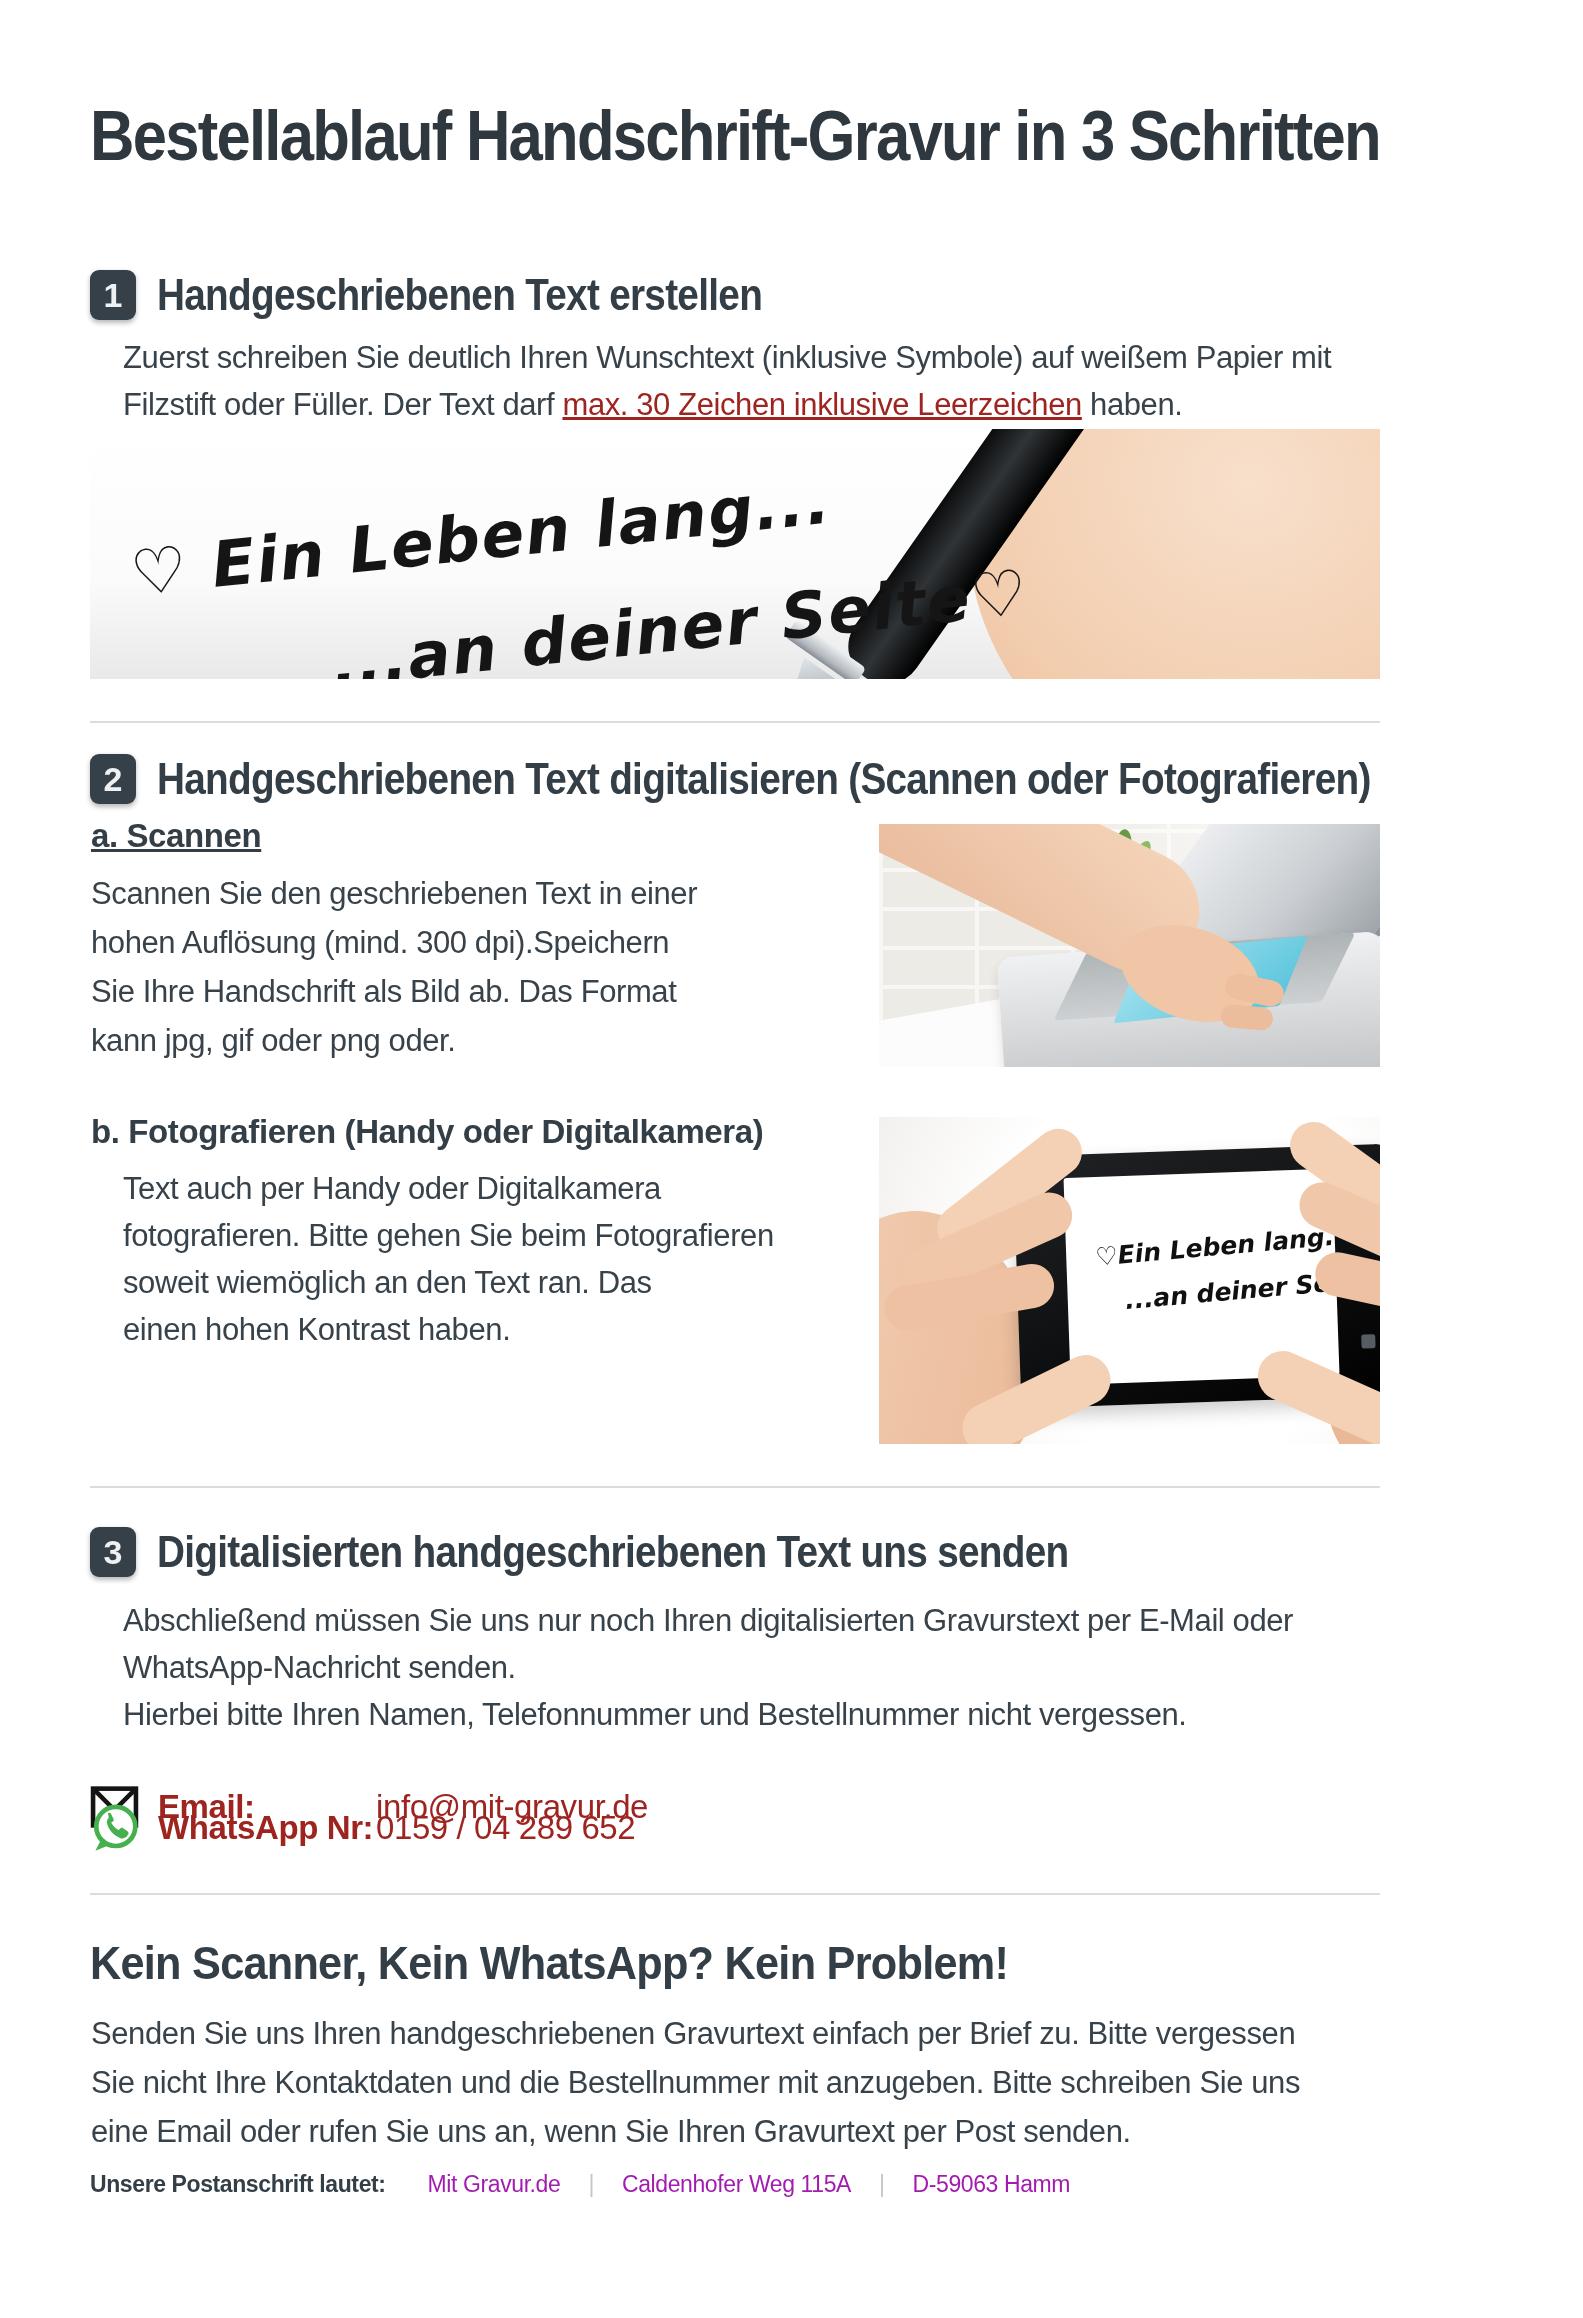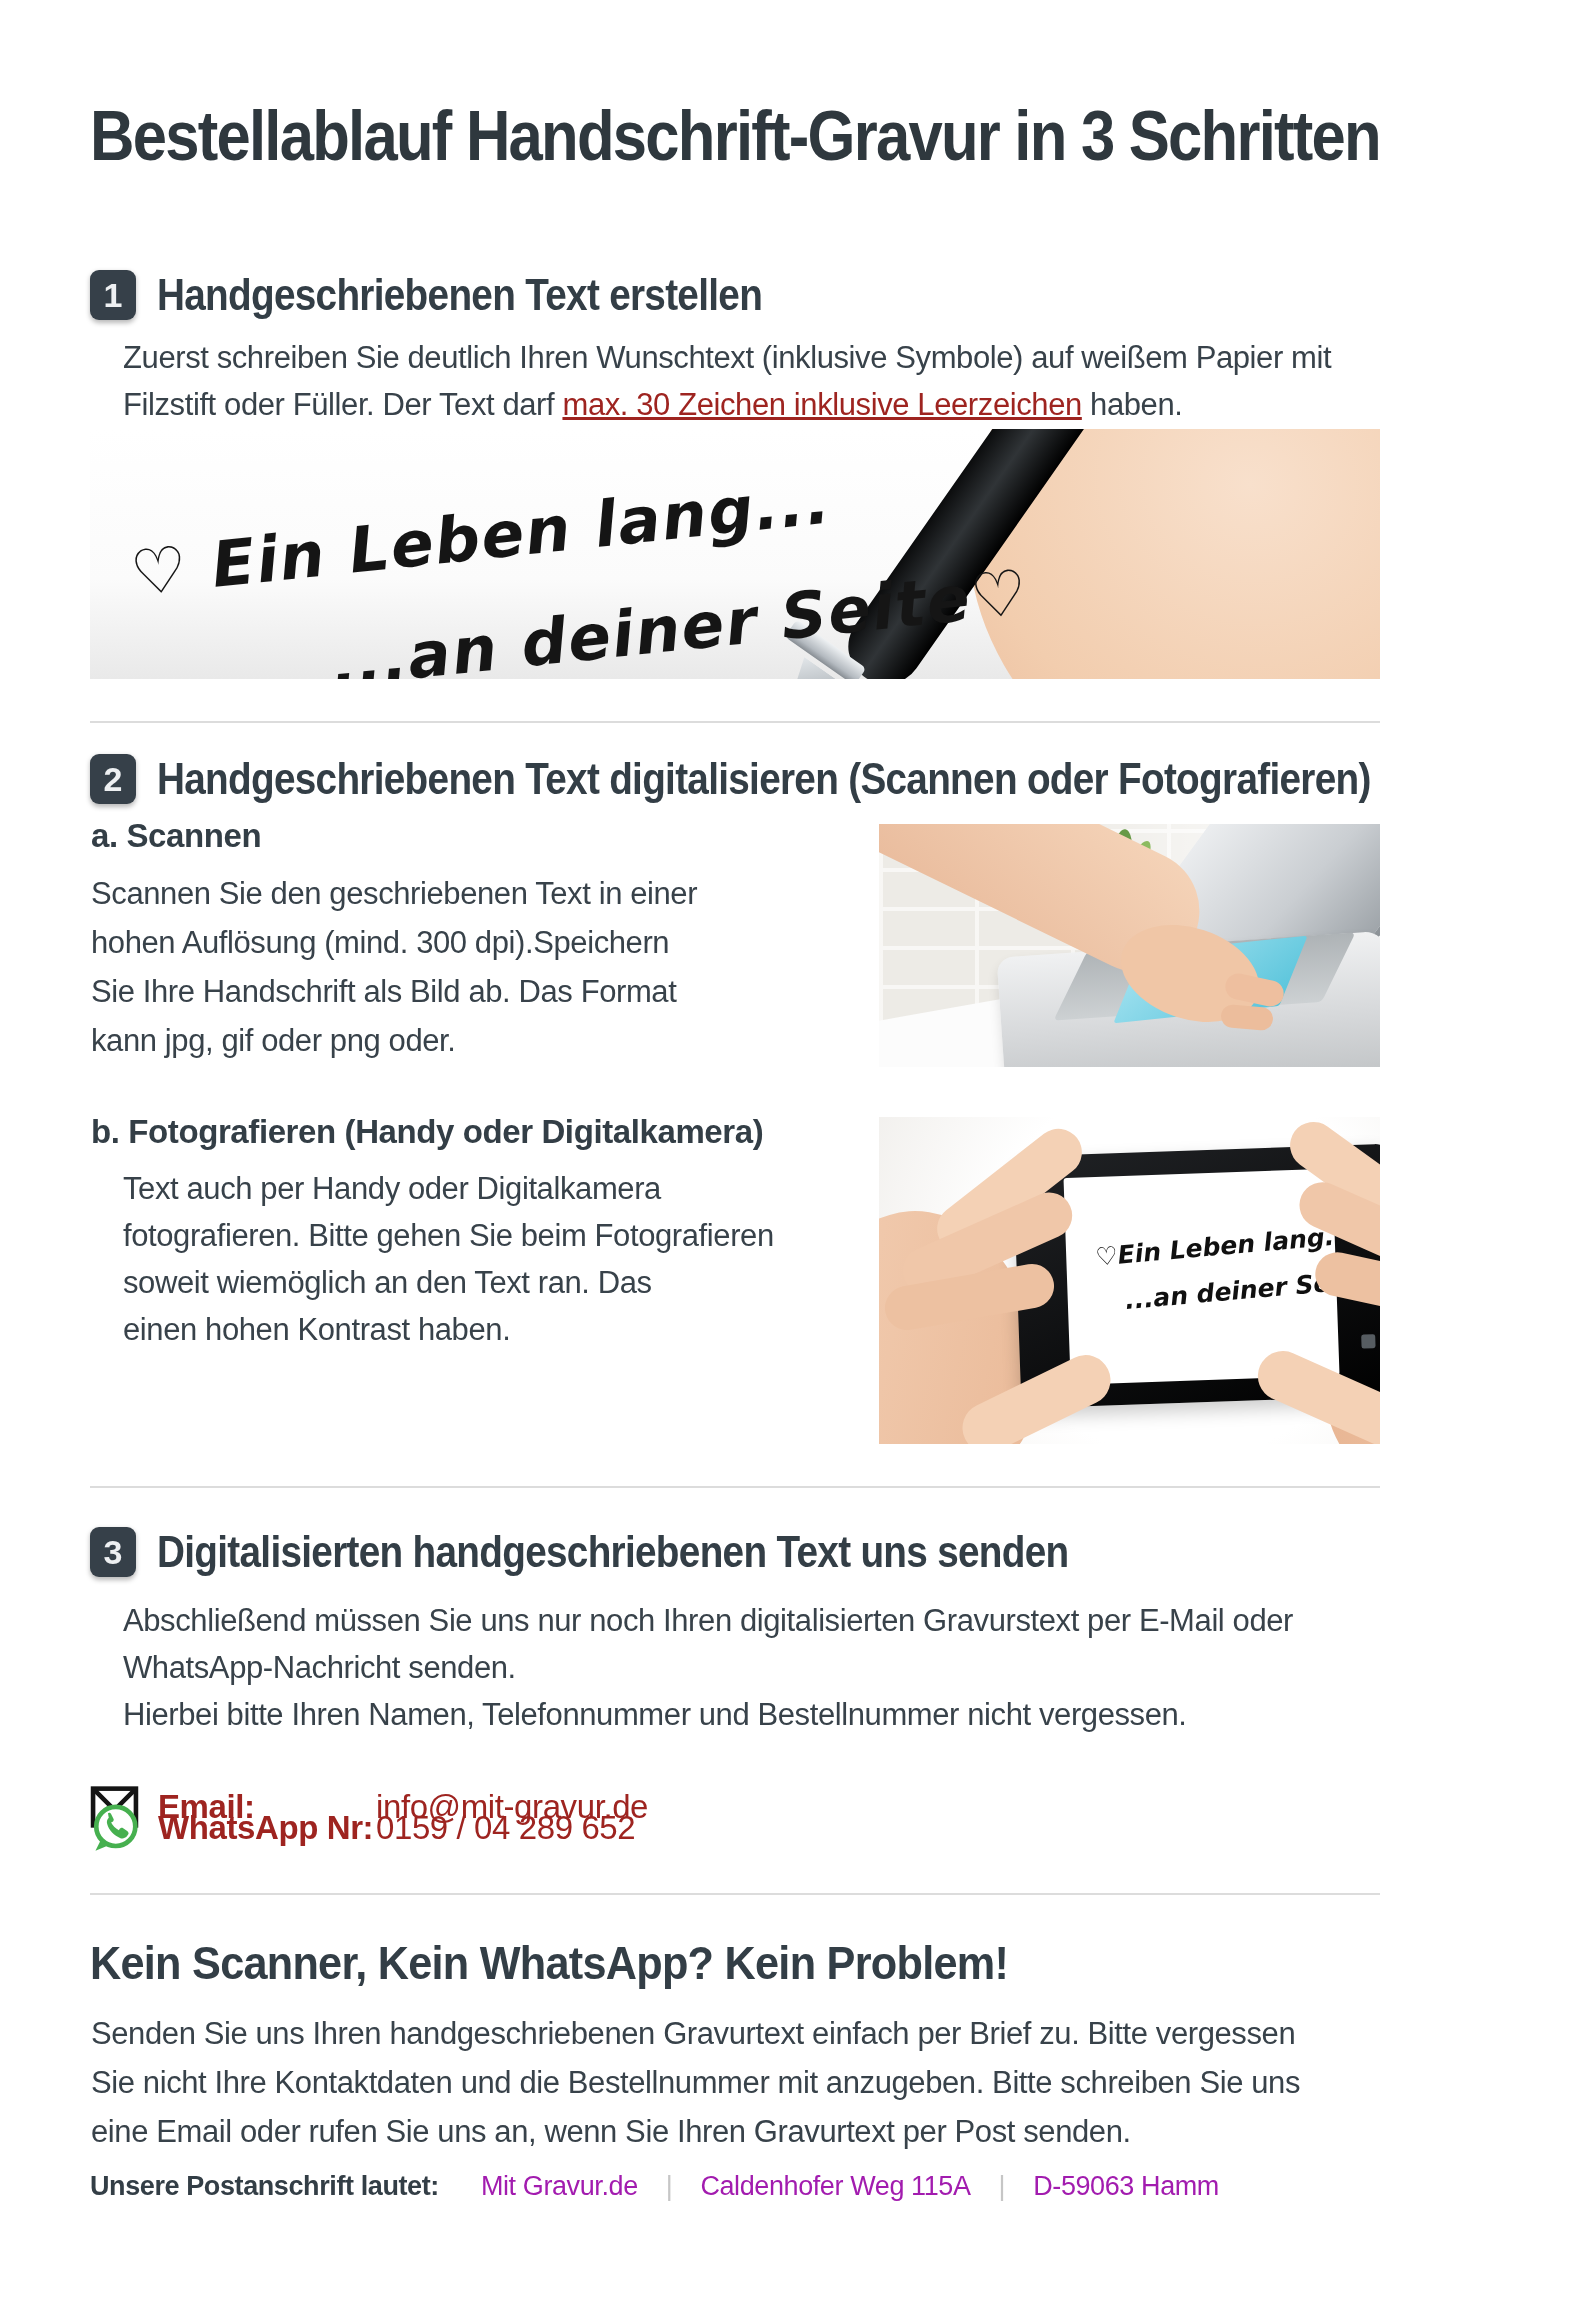--- a/index.html
+++ b/index.html
@@ -38,21 +38,21 @@
 
   .divider { left:90px; width:1367px; height:2.4px; background:#dcdcdc; }
 
   
   .contact-row { left:90px; height:50px; display:flex; align-items:center; }
   .contact-icon { width:68px; display:flex; align-items:center; }
   .contact-label { width:218px; font-weight:bold; color:#9e2420; font-size:33px; letter-spacing:-0.4px; }
   .contact-value { color:#9e2420; font-size:33px; letter-spacing:-0.4px; }
 
   
-  .address-row { left:90px; top:2171px; display:flex; align-items:baseline; font-size:27px; letter-spacing:-0.4px; white-space:nowrap; }
+  .address-row { left:90px; top:2171px; display:flex; align-items:baseline; font-size:23px; letter-spacing:-0.4px; white-space:nowrap; }
   .address-label { font-weight:bold; color:#333e46; margin-right:42px; }
   .address-item { color:#a21caf; }
   .address-sep { color:#c6c6c6; margin:0 28px; }
 
   
   .img-box { overflow:hidden; }
   #img-handwriting {
     left:90px; top:429px; width:1405px; height:250px;
     background:linear-gradient(180deg,#ffffff 0%,#fbfbfb 60%,#e9e9e9 100%);
   }
@@ -163,21 +163,21 @@
     <div class="hw" id="hw2">...an deiner Seite♡</div>
   </div>
 
   <div class="abs divider" style="top:721px;"></div>
 
   <div class="abs step-head" style="top:754px;">
     <div class="badge">2</div>
     <div class="step-title">Handgeschriebenen Text digitalisieren (Scannen oder Fotografieren)</div>
   </div>
 
-  <div class="abs sub-heading" style="left:91px; top:817px;">a. Scannen</div>
+  <div class="abs sub-heading" style="left:91px; top:817px;text-decoration:underline;">a. Scannen</div>
   <div class="abs para lh60" style="left:91px; top:869px;">
       <div class="tline">Scannen Sie den geschriebenen Text in einer</div>
       <div class="tline">hohen Auflösung (mind. 300 dpi).Speichern</div>
       <div class="tline">Sie Ihre Handschrift als Bild ab. Das Format</div>
       <div class="tline">kann jpg, gif oder png oder.</div>
     </div>
 
   <div class="abs img-box" id="img-scanner">
     <div class="sc-light"></div>
     <div class="sc-table"></div>

